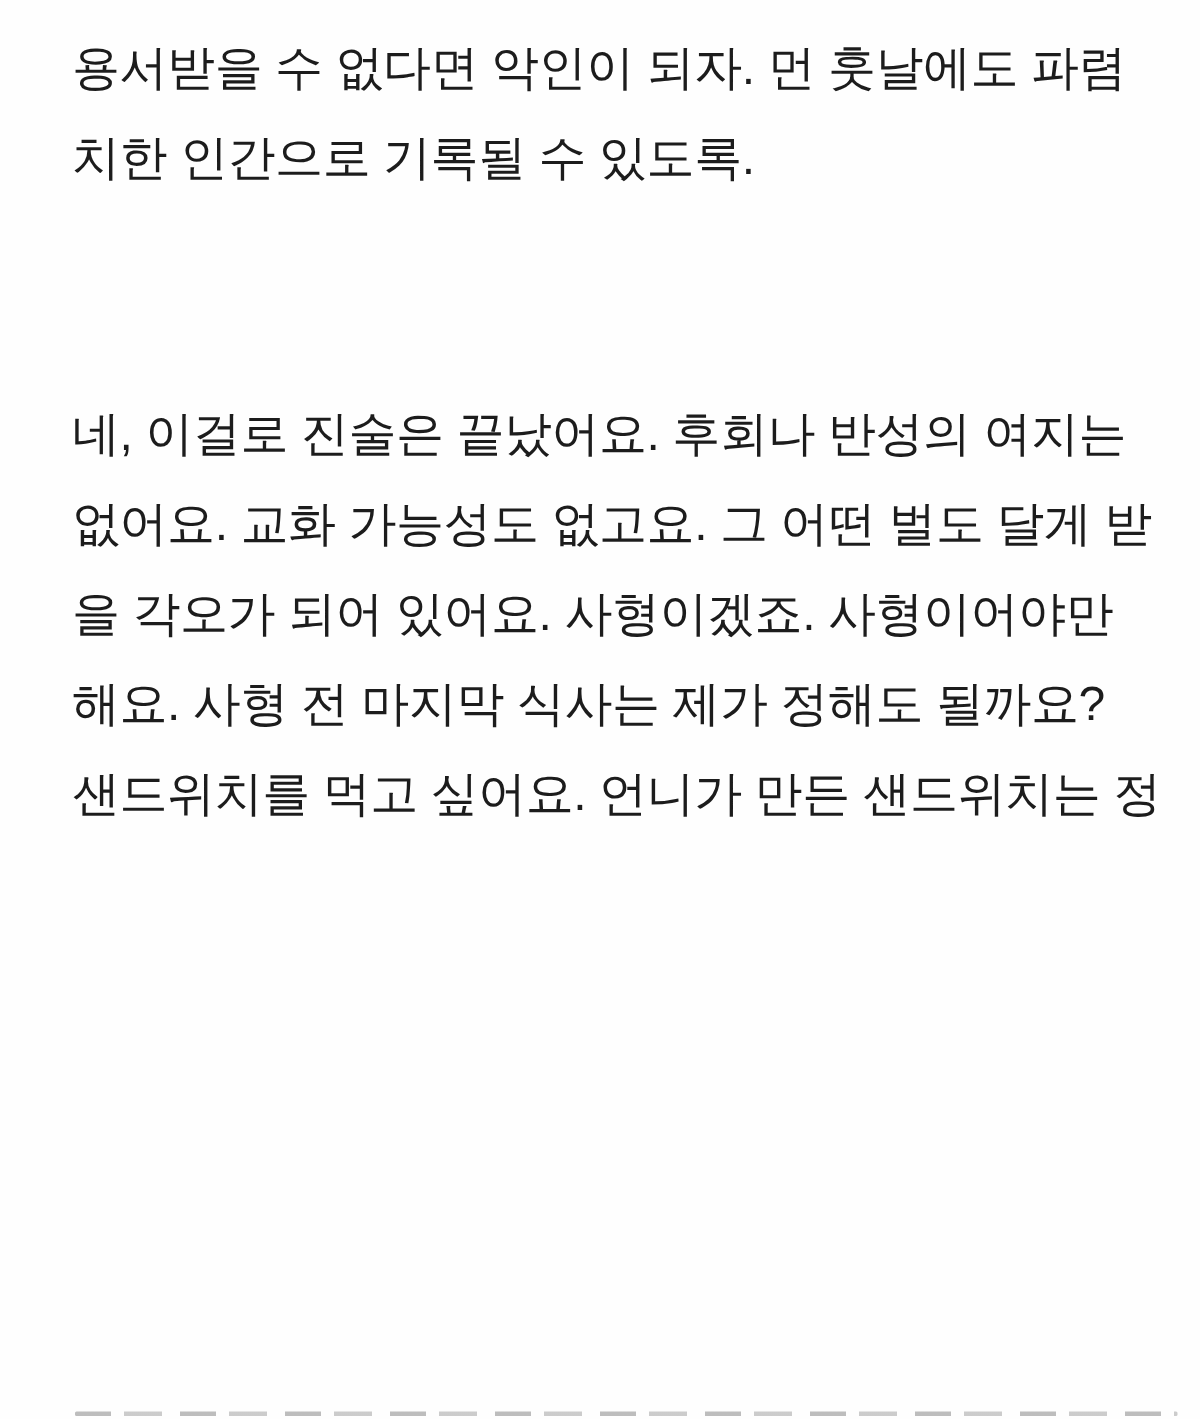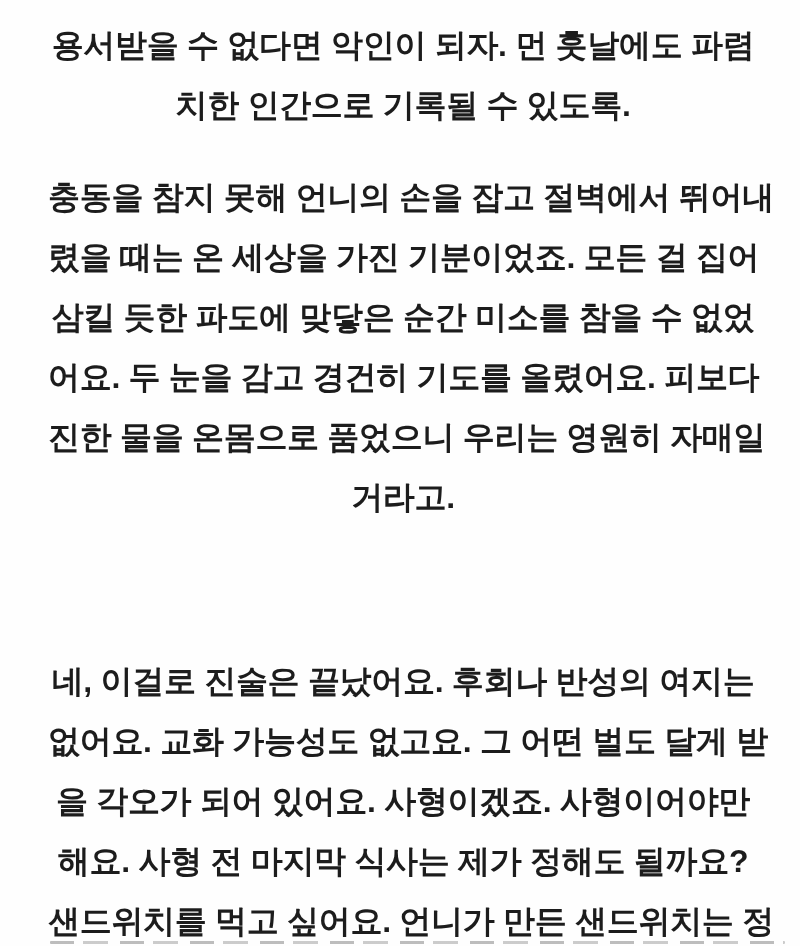--- a/index.html
+++ b/index.html
@@ -22,22 +22,22 @@
     font-family: "Liberation Sans", "DejaVu Sans", sans-serif;
     font-size: 32px;
     line-height: 60px;
     letter-spacing: -0.3px;
     color: #1c1c1c;
     overflow: hidden;
   }
   .para {
     margin: 0 0 32px 0;
     white-space: pre;        
-    font-weight: 700;
-    text-align: center;
+    font-weight: 400;
+    text-align: left;
   }
   .scene-break-spacer {
     height: 60px;            
     margin: 0 0 32px 0;
   }
   
   .bottom-clipped-text-artifact {
     position: absolute;
     left: 50px;
     right: 15px;
@@ -58,26 +58,20 @@
   }
 </style>
 </head>
 <body>
 
 <div class="reading-area">
 
   <p class="para">용서받을 수 없다면 악인이 되자. 먼 훗날에도 파렴
 치한 인간으로 기록될 수 있도록.</p>
 
-  <p class="para">충동을 참지 못해 언니의 손을 잡고 절벽에서 뛰어내
-렸을 때는 온 세상을 가진 기분이었죠. 모든 걸 집어
-삼킬 듯한 파도에 맞닿은 순간 미소를 참을 수 없었
-어요. 두 눈을 감고 경건히 기도를 올렸어요. 피보다
-진한 물을 온몸으로 품었으니 우리는 영원히 자매일
-거라고.</p>
 
   <div class="scene-break-spacer"></div>
 
   <p class="para">네, 이걸로 진술은 끝났어요. 후회나 반성의 여지는
 없어요. 교화 가능성도 없고요. 그 어떤 벌도 달게 받
 을 각오가 되어 있어요. 사형이겠죠. 사형이어야만
 해요. 사형 전 마지막 식사는 제가 정해도 될까요?
 샌드위치를 먹고 싶어요. 언니가 만든 샌드위치는 정</p>
 
 </div>

